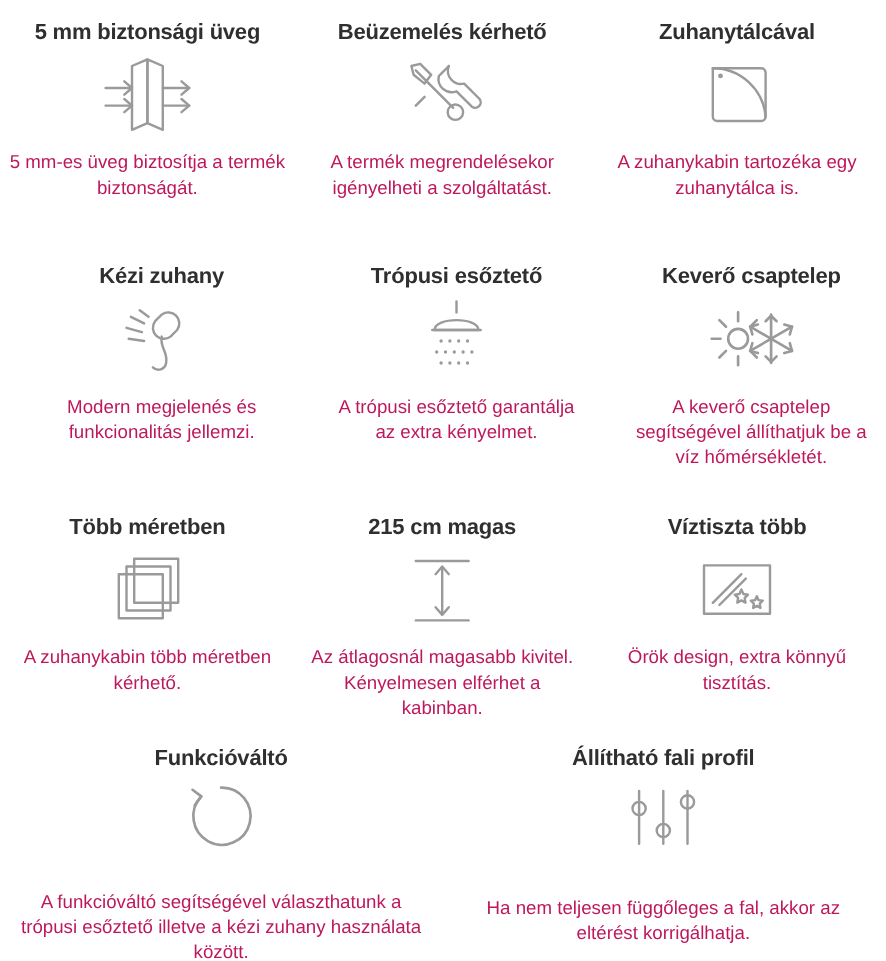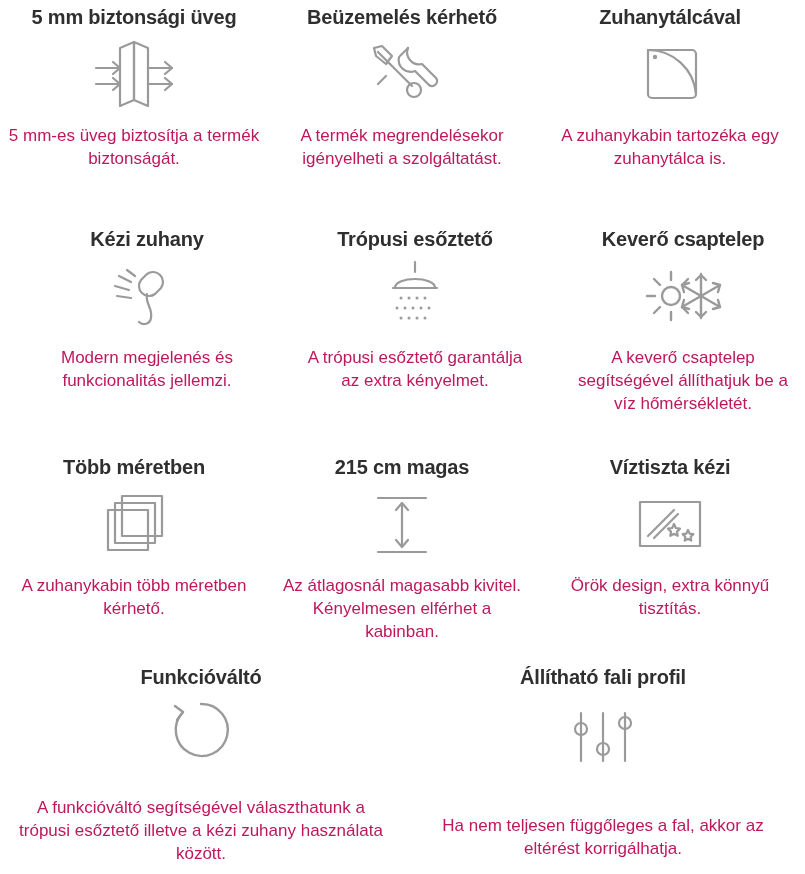--- a/index.html
+++ b/index.html
@@ -32,21 +32,21 @@
   .row-1 .feature { height: 222px; }
   .row-2 .feature { height: 228px; padding-left: 32px; }
   .row-3 .feature { height: 210px; }
   .row-4 .feature { height: 200px; }
 
   .f-title {
     font-size: 20px;
     font-weight: bold;
     line-height: 26px;
     color: #2f2f2f;
-    margin: 0 0 4px 0;
+    margin: 12px 0 4px 0;
     letter-spacing: -0.2px;
   }
   .f-icon {
     height: 78px;
     display: flex;
     align-items: center;
     justify-content: center;
     margin: 2px 0 10px 0;
   }
   .f-desc {
@@ -231,21 +231,21 @@
             <line x1="46" y1="16" x2="46" y2="58"></line>
             <polyline points="40,22 46,15 52,22"></polyline>
             <polyline points="40,52 46,59 52,52"></polyline>
           </g>
         </svg>
       </div>
       <div class="f-desc">Az átlagosnál magasabb kivitel. Kényelmesen elférhet a kabinban.</div>
     </div>
 
     <div class="feature">
-      <div class="f-title">Víztiszta kézi</div>
+      <div class="f-title">Víztiszta több</div>
       <div class="f-icon">
         <svg class="icon-svg" width="92" height="74" viewBox="0 0 92 74">
           <g stroke="#9a9a9a" stroke-width="2.2" fill="none" stroke-linecap="round" stroke-linejoin="round">
             <rect x="16" y="14" width="60" height="44"></rect>
             <line x1="24" y1="48" x2="50" y2="22"></line>
             <line x1="30" y1="50" x2="54" y2="26"></line>
             <path d="M50 36 l1.8 4 4.2 .6 -3 3 .7 4.2 -3.7 -2 -3.7 2 .7 -4.2 -3 -3 4.2 -.6 Z"></path>
             <path d="M64 42 l1.6 3.6 3.8 .5 -2.7 2.7 .6 3.8 -3.3 -1.8 -3.3 1.8 .6 -3.8 -2.7 -2.7 3.8 -.5 Z"></path>
           </g>
         </svg>

